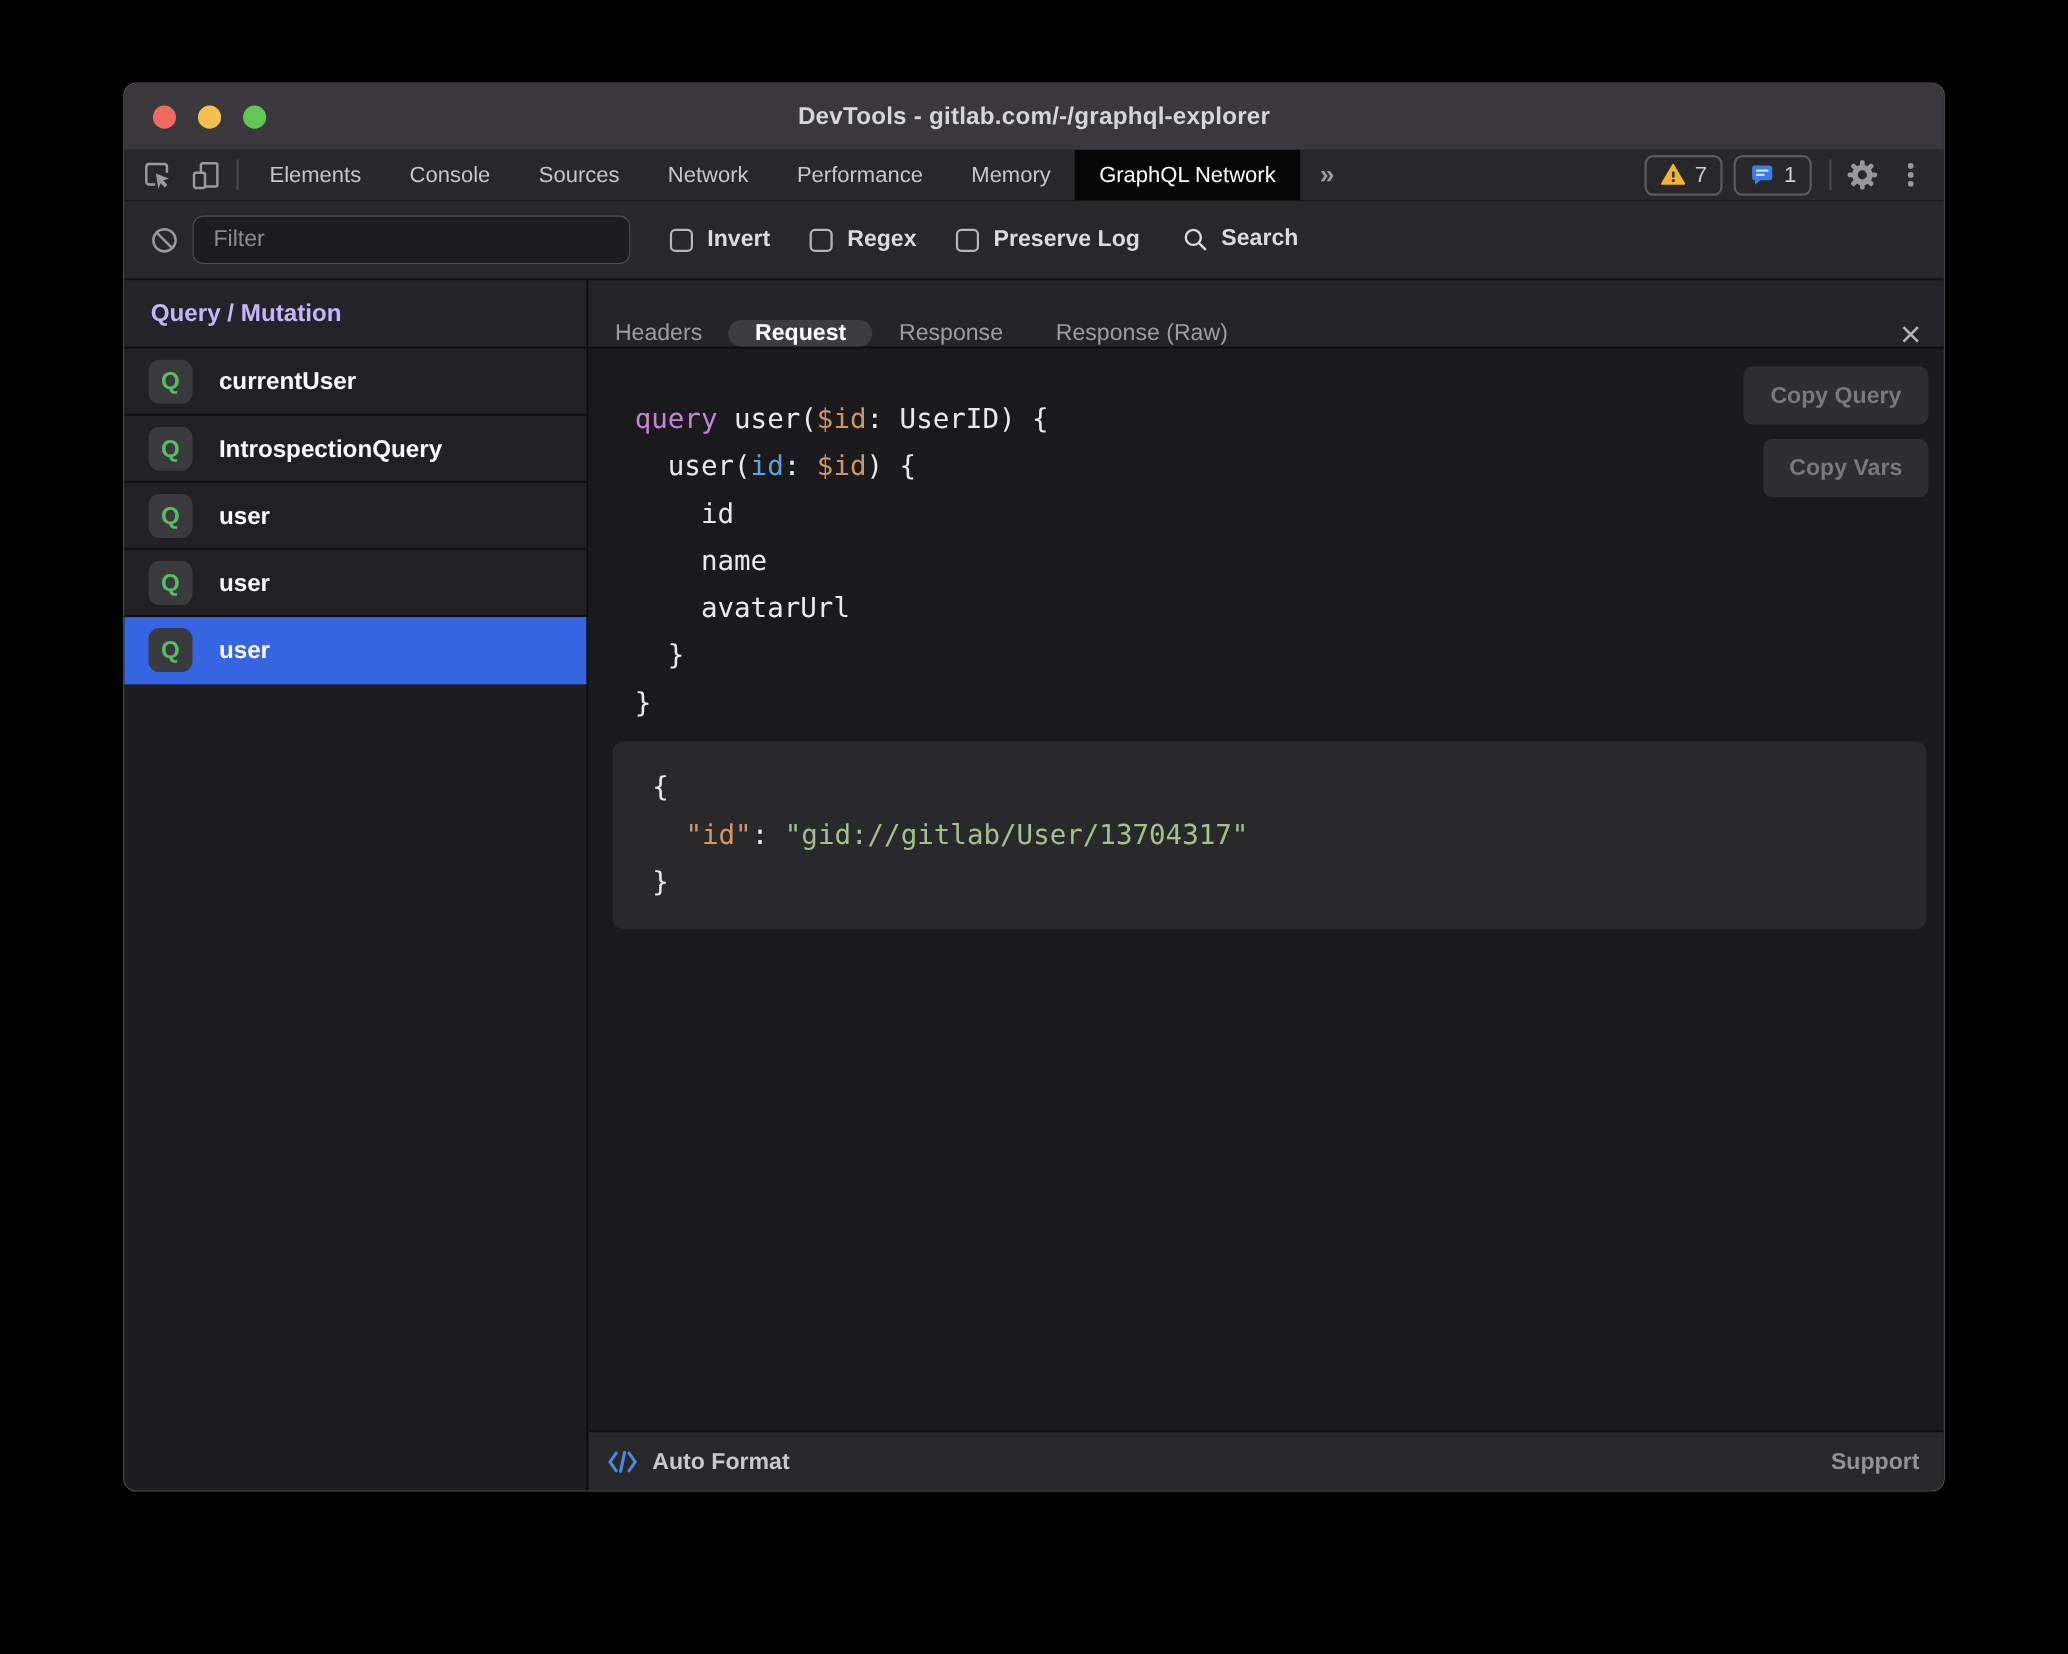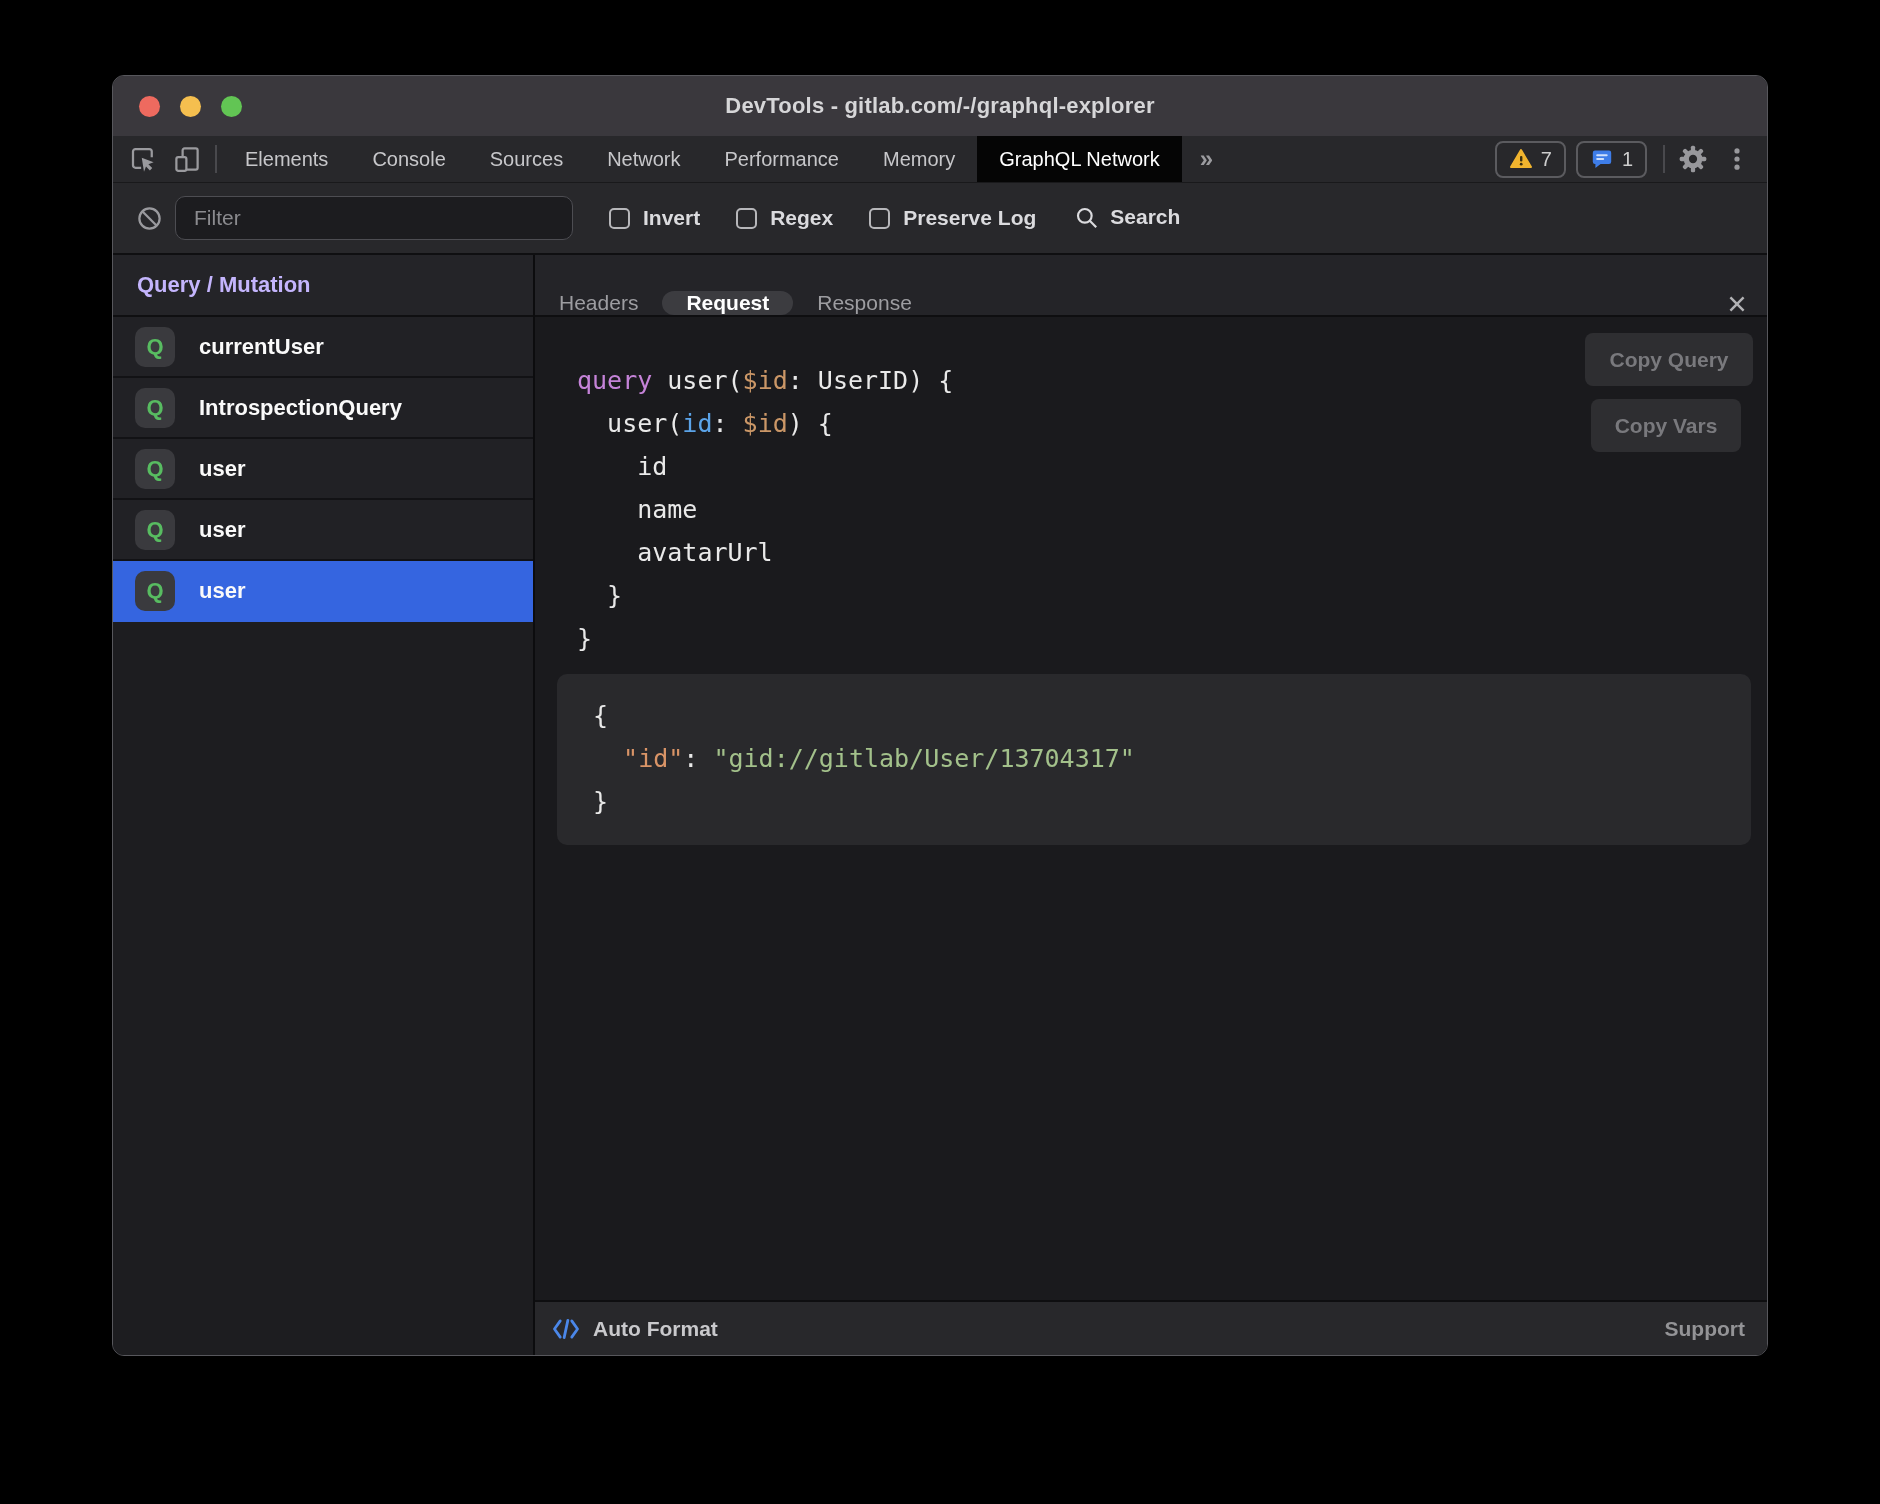--- a/index.html
+++ b/index.html
@@ -66,21 +66,21 @@
   .code-line { white-space:pre; }
   .query-code { padding:42px 0 0 42px; }
   .tok-kw { color:#c583d8;text-align:center; } .tok-var { color:#cb9767; } .tok-arg { color:#5ba3e8; }
   .tok-key { color:#d99467; } .tok-str { color:#a3c18b; } .tok-plain { color:#e9e9e9; }
 
   .vars-box { margin:14px 16px 0 22px; background:#29292c; border-radius:10px; padding:20px 20px 22px 36px; }
 
   .copy-btn { position:absolute; height:53px; background:#2e2e31; border:none; border-radius:8px;
               color:#79797d; font-size:21px; font-weight:700; font-family:"Liberation Sans", sans-serif; }
   .copy-query { top:16px; right:14px; width:168px; }
-  .copy-vars  { top:82px; right:26px; width:150px; }
+  .copy-vars  { top:82px; right:14px; width:150px; }
 
   .panel-footer { height:55px; background:#28282b; border-top:2px solid #0e0e10; display:flex; align-items:center;
                   padding:0 22px 0 16px; flex:0 0 auto; }
   .fmt-label { margin-left:12px; color:#c9c9cc; font-size:21px; font-weight:700; }
   .support { color:#939396; font-size:21px; font-weight:700; }
 
   svg { display:block; }
 </style>
 </head>
 <body>
@@ -215,20 +215,21 @@
           <span class="item-label">user</span>
         </div>
       </div>
     </div>
 
     <div class="panel">
       <div class="panel-tabs">
         <div class="ptab">Headers</div>
         <div class="ptab active">Request</div>
         <div class="ptab">Response</div>
+        <div class="ptab">Response (Raw)</div>
         <div class="close-btn">
           <svg width="22" height="22" viewBox="0 0 20 20">
             <line x1="4" y1="4" x2="16" y2="16" stroke="#b3b3b6" stroke-width="2.2"></line>
             <line x1="16" y1="4" x2="4" y2="16" stroke="#b3b3b6" stroke-width="2.2"></line>
           </svg>
         </div>
       </div>
 
       <div class="panel-content">
         <div class="code query-code">

